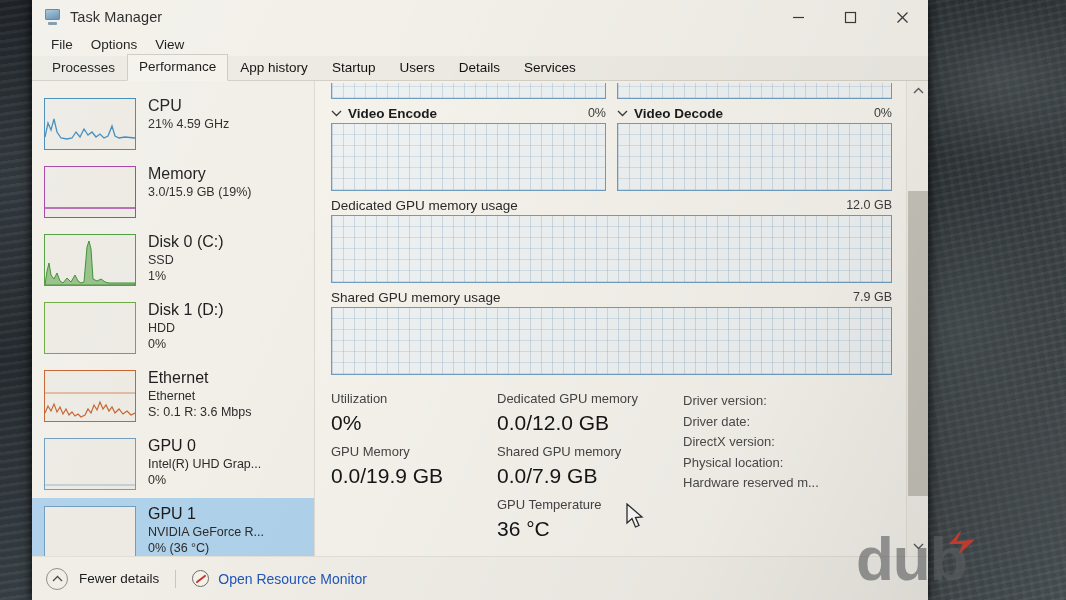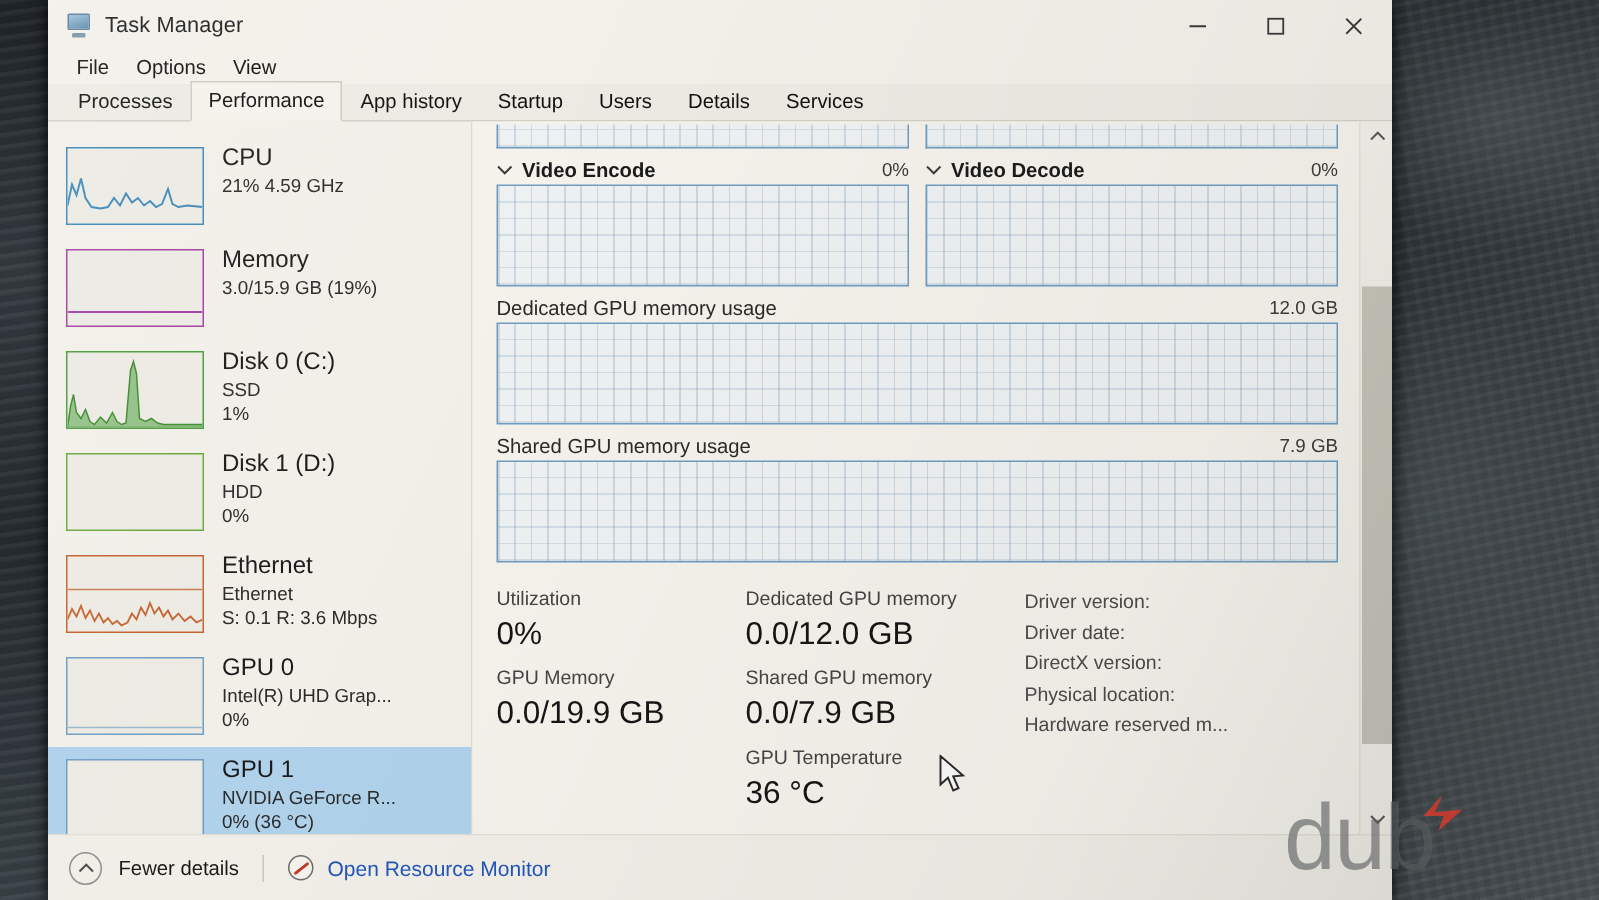--- a/index.html
+++ b/index.html
@@ -259,21 +259,21 @@
     background:#c0392b; transform: rotate(-38deg); border-radius:1px;
   }
   .res-label { font-size: 14px; color:#2156b8; }
 
   
   #cursor { position:absolute; left: 626px; top: 503px; pointer-events:none; }
 
   
   #watermark {
     position:absolute; left: 856px; top: 528px;
-    font-size: 62px; line-height: 62px; font-weight: 400;
+    font-size: 62px; line-height: 62px; font-weight: 700;
     color: rgba(90,94,96,0.62);
     letter-spacing: -1px;
     pointer-events:none;
     white-space: nowrap;
   }
   #wm-red {
     position:absolute; left: 949px; top: 530px;
     width: 26px; height: 24px;
     background: #d33a2c; opacity: .85;
     clip-path: polygon(0% 58%, 48% 0%, 30% 48%, 100% 40%, 38% 100%, 52% 58%);

